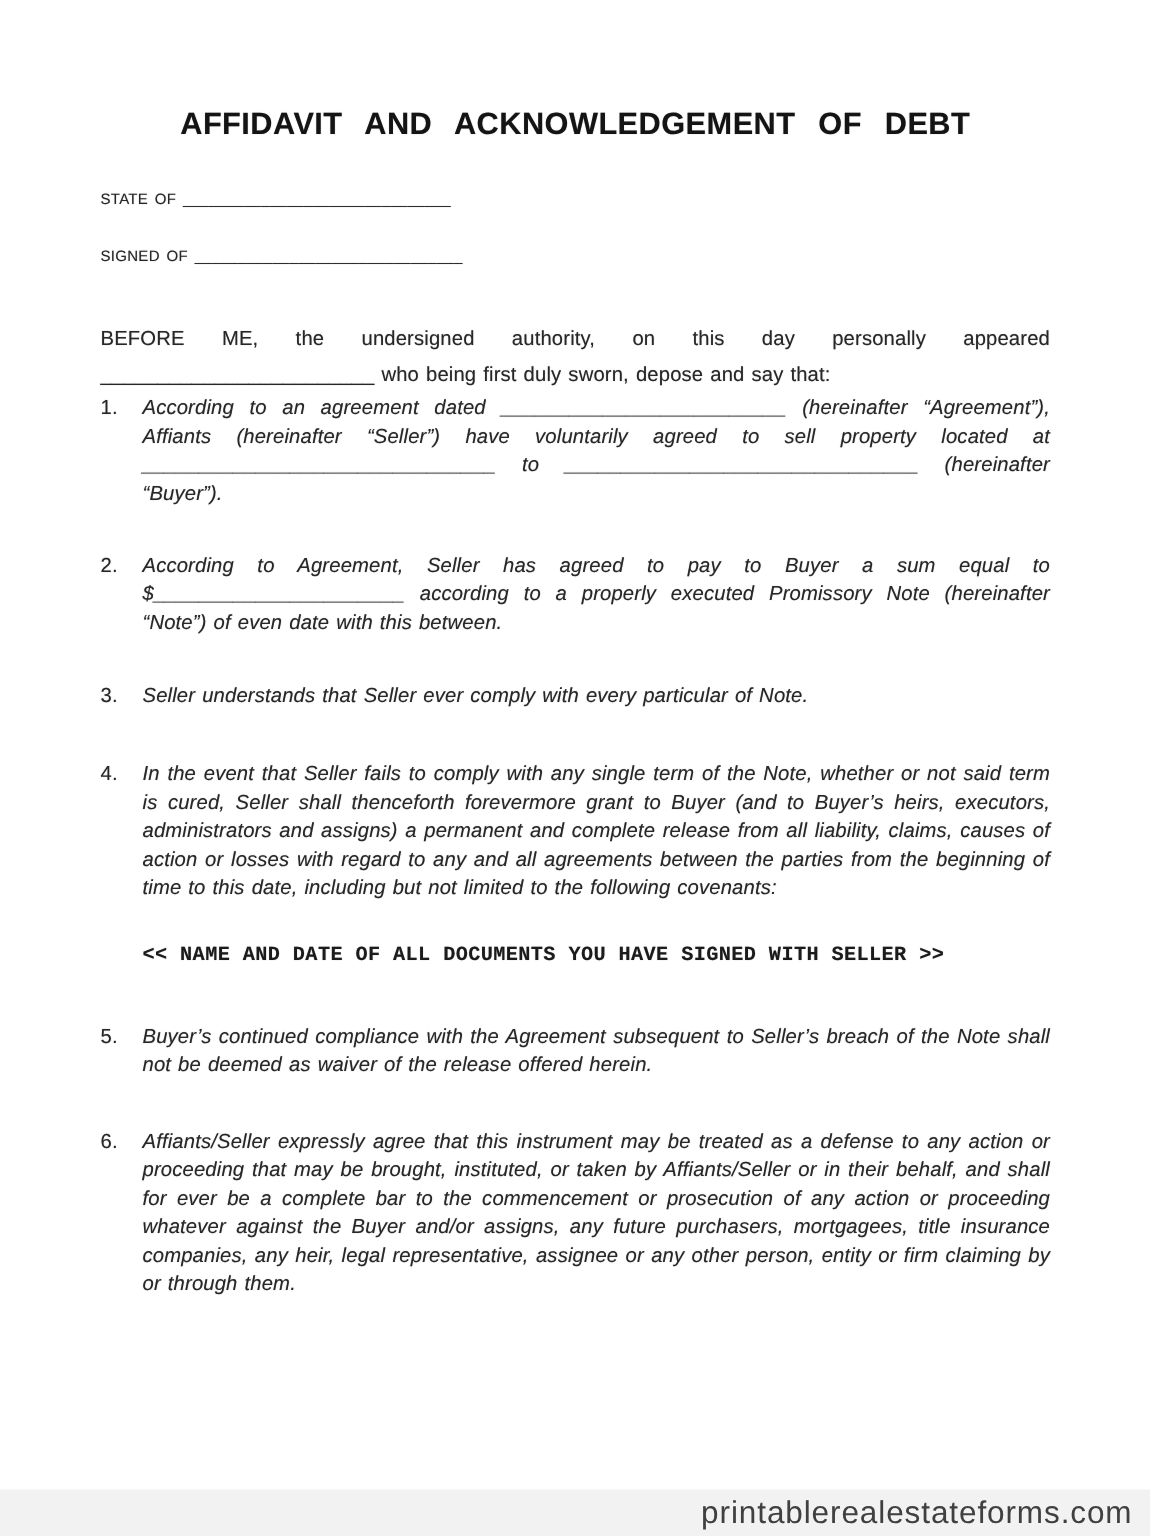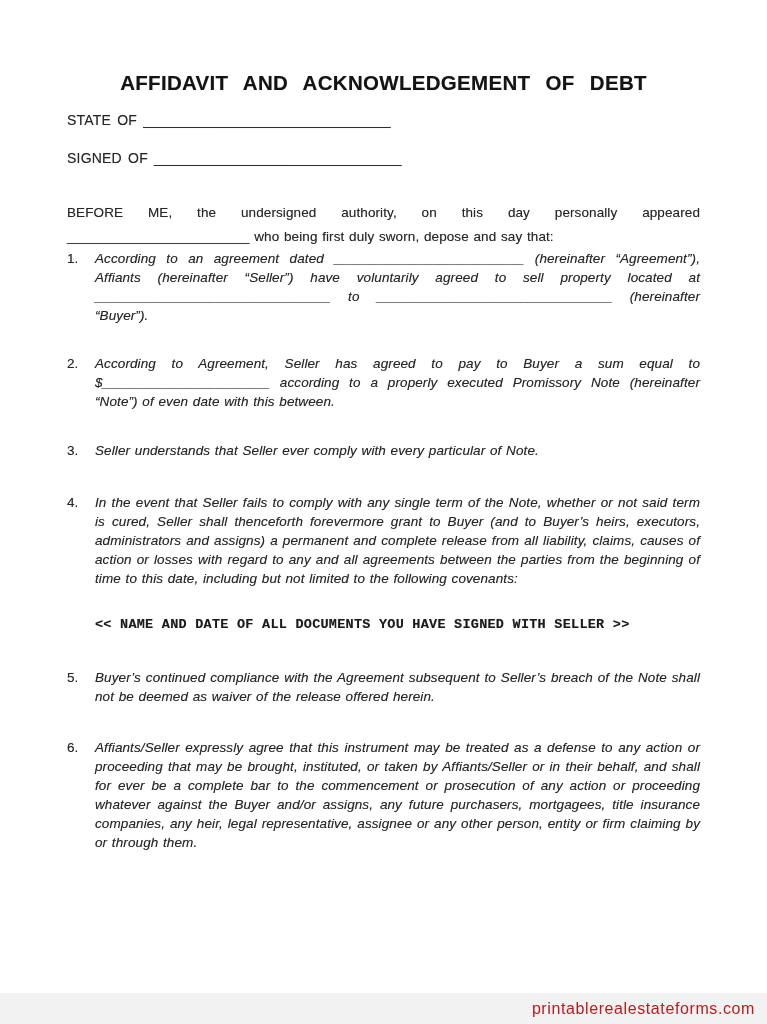--- a/index.html
+++ b/index.html
@@ -21,25 +21,25 @@
     text-shadow:0 0 0.7px rgba(45,45,45,0.45);
   }
   .doc-title {
     text-align:center;
     font-weight:bold;
     font-size:20.5px;
     line-height:25px;
     letter-spacing:0.3px;
     word-spacing:0.45em;
     color:#141414;
-    margin-bottom:17px;
+    margin-bottom:30px;
   }
   .doc-title .t-line { display:block; }
   .field-line {
-    font-size:14px;
+    font-size:10px;
     line-height:17px;
     margin-bottom:21px;
     word-spacing:0.15em;
     letter-spacing:0.2px;
   }
   .preamble {
     margin-top:34px;
     font-size:13.5px;
     line-height:24px;
     text-align:justify;
@@ -74,23 +74,23 @@
     position:absolute;
     left:0; bottom:0;
     width:767px; height:31px;
     background:#f2f2f2;
     text-align:right;
   }
   .footer-watermark {
     display:inline-block;
     padding-right:12px;
     line-height:31px;
-    font-size:16px;
+    font-size:21px;
     letter-spacing:0.6px;
-    color:#b91c1c;
+    color:#404040;
   }
 </style>
 </head>
 <body>
 
 <div class="page">
   <div class="content">
 
     <h1 class="doc-title">
       <span class="t-line">AFFIDAVIT AND ACKNOWLEDGEMENT OF DEBT</span>

